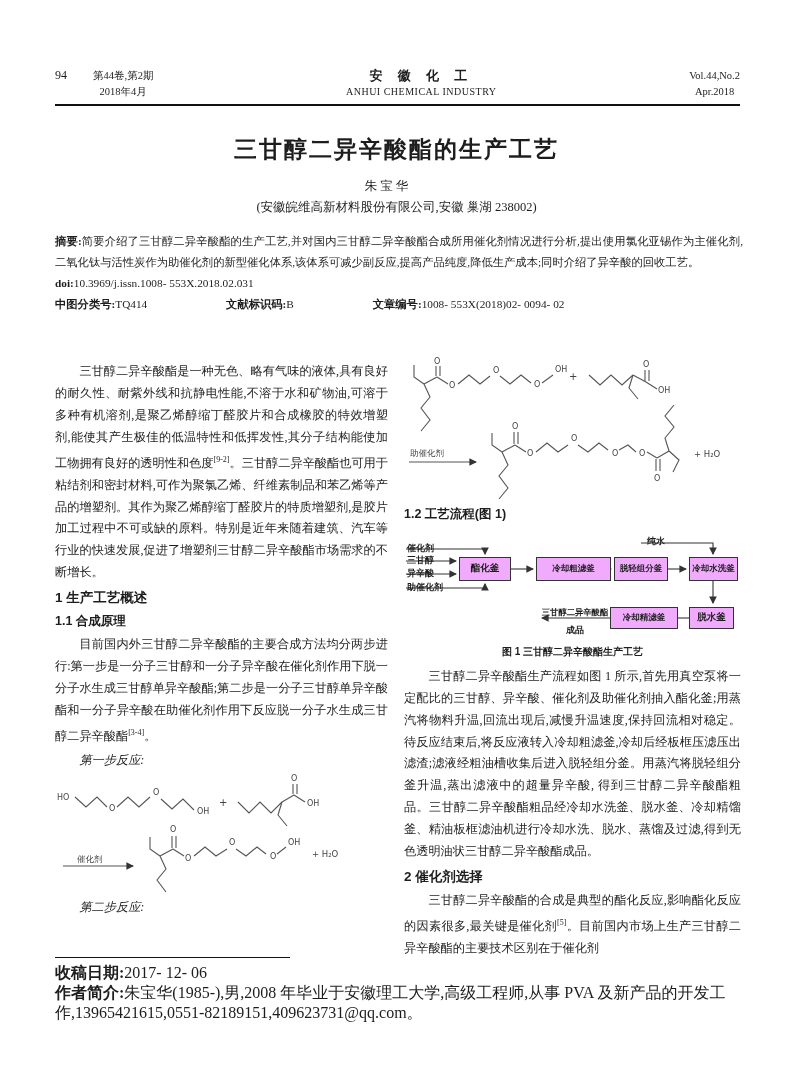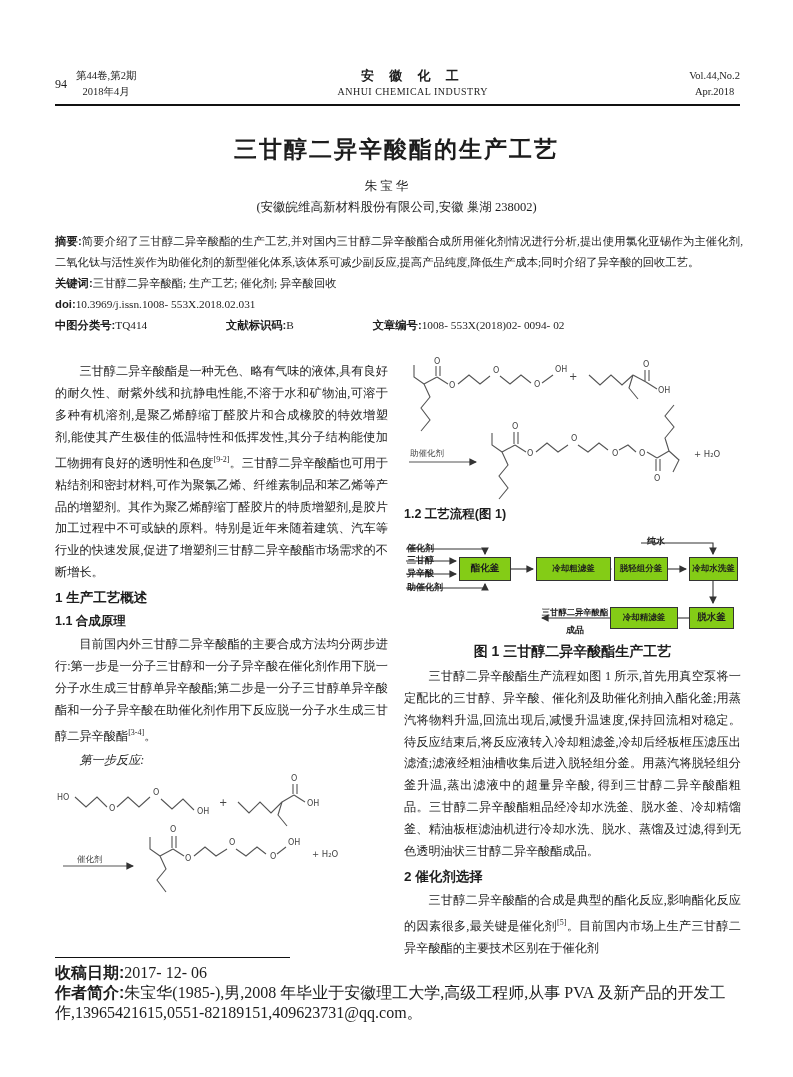--- a/index.html
+++ b/index.html
@@ -1,51 +1,51 @@
 <!DOCTYPE html>
 <html><head>
 <meta charset="utf-8">
 <style>
   * { margin:0; padding:0; box-sizing:border-box; }
   body { width:793px; height:1077px; position:relative; background:#ffffff; color:#1d1d1d;
          font-family:"Liberation Serif", serif; overflow:hidden; }
   .hd { position:absolute; left:55px; top:64px; width:685px; height:40px;
         display:flex; justify-content:space-between; align-items:center; }
   .hd-rule { position:absolute; left:55px; top:104px; width:685px; border-top:2px solid #111; }
-  .hd-left { display:flex; align-items:center; gap:9px; }
+  .hd-left { display:flex; align-items:flex-start; gap:26px; }
   .pgnum { font-size:12px; }
   .hd-col { text-align:center; font-size:10.5px; line-height:16px; }
   .jcn { font-size:13px; font-weight:bold; letter-spacing:6px; }
   .jen { font-size:10px; letter-spacing:0.5px; }
   .title { position:absolute; left:0; top:134px; width:793px; text-align:center;
            font-family:"Liberation Sans", sans-serif; font-size:23px; font-weight:bold; letter-spacing:2px; }
   .author { position:absolute; left:0; top:178px; width:776px; text-align:center; font-size:12.5px; letter-spacing:3px; }
   .affil { position:absolute; left:0; top:199px; width:793px; text-align:center; font-size:12.5px; }
   .meta { position:absolute; left:55px; top:231px; width:688px; font-size:11.3px; line-height:21px; text-align:justify; }
-  .meta b, .bold { font-family:Liberation Sans, sans-serif; }
+  .meta b, .bold { font-family:Liberation Serif, serif; }
   .meta .row span { margin-right:38px; }
   .col { position:absolute; top:361px; font-size:12.2px; line-height:21.9px; text-align:justify; }
   .col-l { left:55px;  width:333px; }
   .col-r { left:404px; width:337px; top:355px; }
   .body-p { text-indent:2em; }
   sup { font-size:8px; }
   h3.sec  { font-family:"Liberation Sans", sans-serif; font-size:13.5px; margin:3px 0 2px 0; }
   h4.ssec { font-family:"Liberation Sans", sans-serif; font-size:12.5px; margin:1px 0 1px 0; }
   .steplab { text-indent:2em; margin:2px 0;font-style:italic; }
   svg.scheme { display:block; margin:2px 0; }
   svg.scheme polyline, svg.scheme line { fill:none; stroke:#555; stroke-width:1.1; }
   svg.scheme text { fill:#444; font-family:"DejaVu Sans", sans-serif; }
   .flow { position:relative; width:337px; height:108px; margin-top:3px; }
   .flow svg { position:absolute; left:0; top:0; }
   .flow svg line, .flow svg polyline { fill:none; stroke:#333; stroke-width:1.1; }
-  .fbox { position:absolute; border:1px solid #333; background:#84cc16; display:flex; align-items:center;
+  .fbox { position:absolute; border:1px solid #333; background:#f0abfc; display:flex; align-items:center;
           justify-content:center; font-size:9.5px; font-weight:bold; white-space:nowrap; }
   .flabel { position:absolute; font-size:9px; font-weight:bold; white-space:nowrap; }
   .figcap { text-align:center; font-family:"Liberation Sans", sans-serif; font-weight:bold;
-            font-size:14px; margin:4px 0 3px 0; }
+            font-size:10px; margin:4px 0 3px 0; }
   .ft-rule { position:absolute; left:55px; top:957px; width:235px; border-top:1.5px solid #111; }
   .ft { position:absolute; left:55px; top:963px; width:688px; font-size:16px; line-height:20px; }
 </style>
 </head>
 <body>
 
 <div class="hd">
   <div class="hd-left">
     <span class="pgnum">94</span>
     <div class="hd-col">
@@ -63,21 +63,20 @@
   </div>
 </div>
 <div class="hd-rule"></div>
 
 <div class="title">三甘醇二异辛酸酯的生产工艺</div>
 <div class="author">朱宝华</div>
 <div class="affil">(安徽皖维高新材料股份有限公司,安徽 巢湖 238002)</div>
 
 <div class="meta">
   <div><b>摘要:</b><span>简要介绍了三甘醇二异辛酸酯的生产工艺,并对国内三甘醇二异辛酸酯合成所用催化剂情况进行分析,提出使用氯化亚锡作为主催化剂,二氧化钛与活性炭作为助催化剂的新型催化体系,该体系可减少副反应,提高产品纯度,降低生产成本;同时介绍了异辛酸的回收工艺。</span></div>
-  <div><b>关键词:</b><span>三甘醇二异辛酸酯; 生产工艺; 催化剂; 异辛酸回收</span></div>
   <div><b>doi:</b><span>10.3969/j.issn.1008- 553X.2018.02.031</span></div>
   <div class="row">
     <span><b>中图分类号:</b><span>TQ414</span></span>
     <span><b>文献标识码:</b><span>B</span></span>
     <span><b>文章编号:</b><span>1008- 553X(2018)02- 0094- 02</span></span>
   </div>
 </div>
 
 <div class="col col-l">
   <p class="body-p"><span>三甘醇二异辛酸酯是一种无色、略有气味的液体,具有良好的耐久性、耐紫外线和抗静电性能,不溶于水和矿物油,可溶于多种有机溶剂,是聚乙烯醇缩丁醛胶片和合成橡胶的特效增塑剂,能使其产生极佳的低温特性和低挥发性,其分子结构能使加工物拥有良好的透明性和色度</span><sup>[9-2]</sup><span>。三甘醇二异辛酸酯也可用于粘结剂和密封材料,可作为聚氯乙烯、纤维素制品和苯乙烯等产品的增塑剂。其作为聚乙烯醇缩丁醛胶片的特质增塑剂,是胶片加工过程中不可或缺的原料。特别是近年来随着建筑、汽车等行业的快速发展,促进了增塑剂三甘醇二异辛酸酯市场需求的不断增长。</span></p>
@@ -124,20 +123,21 @@
       <text x="252" y="33" font-size="8">OH</text>
       <text x="22" y="89" font-size="8.5">催化剂</text>
       <text x="115" y="59" font-size="8">O</text>
       <text x="130" y="88" font-size="8">O</text>
       <text x="174" y="72" font-size="8">O</text>
       <text x="215" y="86" font-size="8">O</text>
       <text x="233" y="72" font-size="8">OH</text>
       <text x="257" y="84" font-size="8.5">+ H₂O</text>
     </svg>
 
+  <p class="steplab">第二步反应:</p>
 </div>
 
 <div class="col col-r">
 
   <svg class="scheme" width="337" height="145" viewBox="0 0 337 145">
 
     <polyline points="10,8 10,20 20,27"></polyline>
     <polyline points="20,27 33,20"></polyline>
     <line x1="32" y1="19" x2="32" y2="9"></line>
       <line x1="36" y1="19" x2="36" y2="9"></line>

